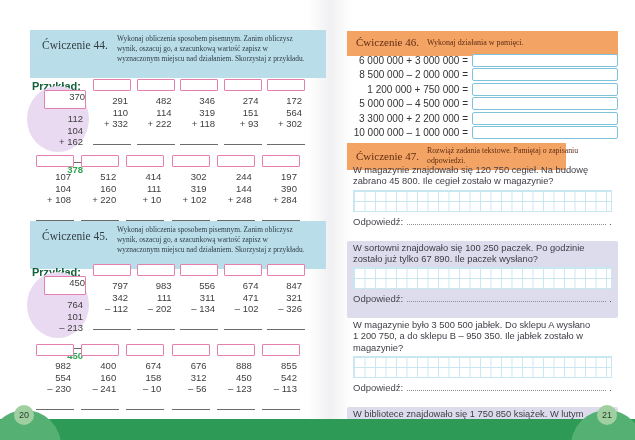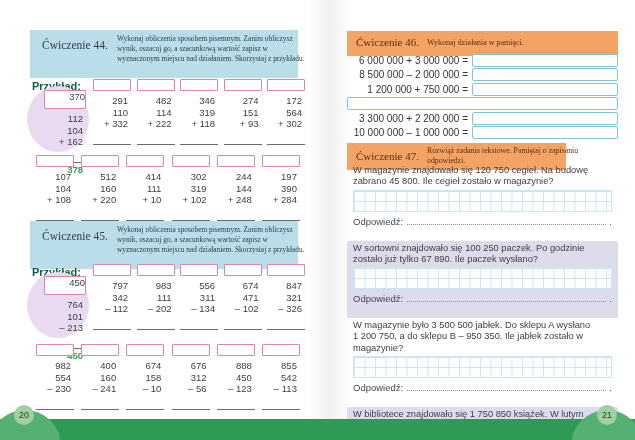--- a/index.html
+++ b/index.html
@@ -11,21 +11,21 @@
   .gutter{position:absolute;left:308px;top:0;width:44px;height:419px;
     background:linear-gradient(90deg,rgba(0,0,0,0) 0%,rgba(70,70,95,0.08) 50%,rgba(0,0,0,0) 100%);}
   
   .ex-header{position:absolute;box-sizing:border-box;}
   .ex-header.blue{background:#b9dde9;}
   .ex-header.orange{background:#f3a364;}
   .ex-title{position:absolute;font-family:"Liberation Serif","DejaVu Serif",serif;color:#343d43;}
   .ex-header.orange .ex-title{color:#5f2d12;}
   .ex-instr{position:absolute;font-family:"Liberation Serif","DejaVu Serif",serif;color:#32404a;}
   .ex-header.orange .ex-instr{color:#5f2d12;}
-  #ex44-header,#ex45-header{left:30px;width:268px;height:48px;}
+  #ex44-header,#ex45-header{left:30px;width:296px;height:48px;}
   #ex44-header{top:30px;}  #ex45-header{top:221px;}
   #ex44-header .ex-title,#ex45-header .ex-title{left:12px;top:9px;font-size:11.5px;}
   #ex44-header .ex-instr,#ex45-header .ex-instr{left:87px;top:4px;width:188px;font-size:7.4px;line-height:1.38;}
   #ex46-header{left:347px;top:31px;width:271px;height:25px;}
   #ex47-header{left:347px;top:143px;width:219px;height:27px;}
   #ex46-header .ex-title{left:9px;top:5px;font-size:11px;}
   #ex46-header .ex-instr{left:80px;top:7px;font-size:8px;}
   #ex47-header .ex-title{left:9px;top:7px;font-size:11px;}
   #ex47-header .ex-instr{left:80px;top:2.5px;width:170px;font-size:7.8px;line-height:1.35;}
   
@@ -260,20 +260,21 @@
       </div>
       <div class="eq-row">
         <span class="eq-text">8&nbsp;500&nbsp;000 – 2&nbsp;000&nbsp;000 =</span>
         <span class="eq-box"></span>
       </div>
       <div class="eq-row">
         <span class="eq-text">1&nbsp;200&nbsp;000 + 750&nbsp;000 =</span>
         <span class="eq-box"></span>
       </div>
       <div class="eq-row">
+        <span class="eq-text">5&nbsp;000&nbsp;000 – 4&nbsp;500&nbsp;000 =</span>
         <span class="eq-box"></span>
       </div>
       <div class="eq-row">
         <span class="eq-text">3&nbsp;300&nbsp;000 + 2&nbsp;200&nbsp;000 =</span>
         <span class="eq-box"></span>
       </div>
       <div class="eq-row">
         <span class="eq-text">10&nbsp;000&nbsp;000 – 1&nbsp;000&nbsp;000 =</span>
         <span class="eq-box"></span>
       </div>

